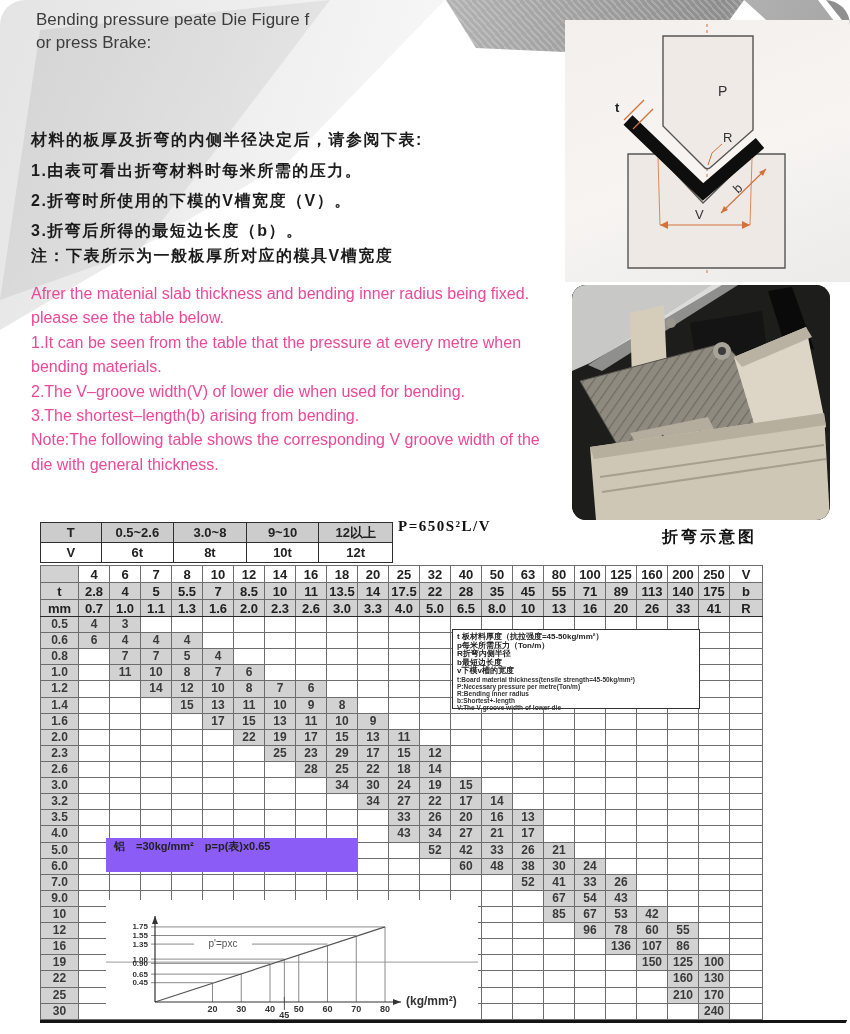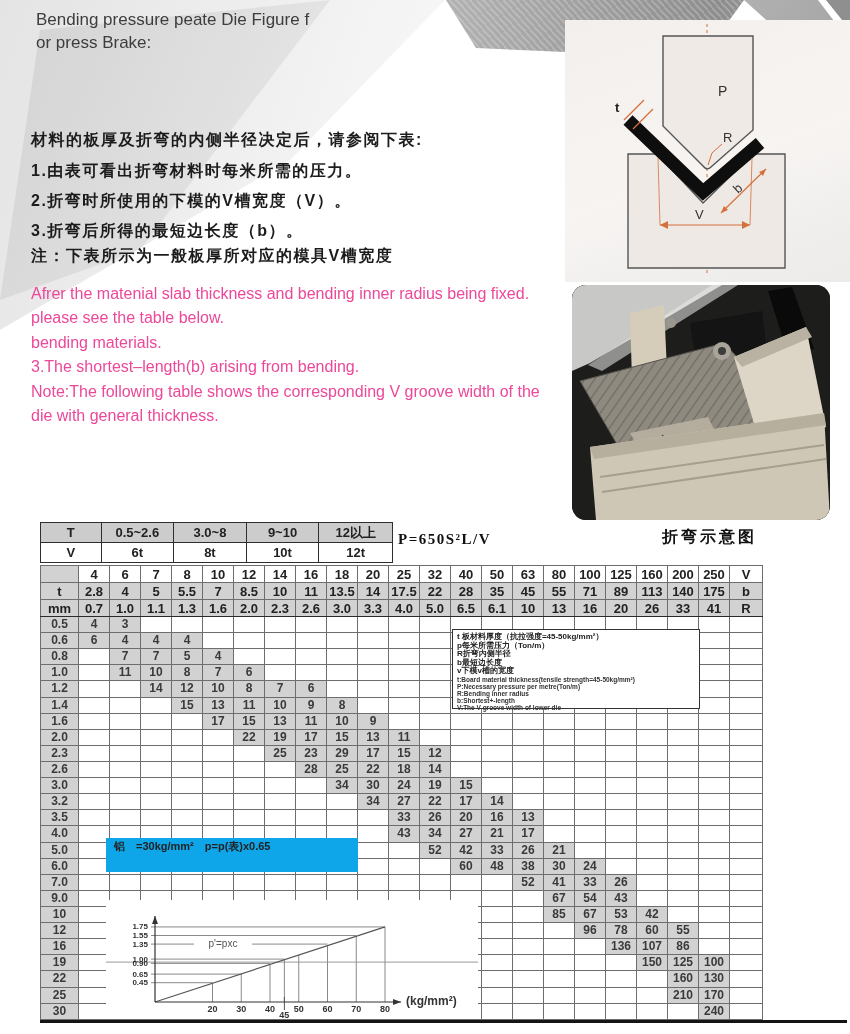--- a/index.html
+++ b/index.html
@@ -1,17 +1,17 @@
 <!DOCTYPE html>
 <html><head>
 <meta charset="utf-8">
 <style>
   html,body{margin:0;padding:0;background:#fff;}
   #page{position:relative;width:850px;height:1034px;background:#ffffff;overflow:hidden;
-        font-family:"Liberation Sans","DejaVu Sans",sans-serif;color:#222;}
+        font-family:"Liberation Sans","DejaVu Sans",sans-serif;color:#222;border-radius:25px;}
   .abs{position:absolute;}
   
   .deco{position:absolute;left:0;top:0;width:850px;height:1034px;pointer-events:none;}
   #ghost-left{background:linear-gradient(108deg,rgba(165,165,165,.30),rgba(215,215,215,.22) 38%,rgba(255,255,255,0) 62%);
       clip-path:polygon(0 0,445px 0,290px 160px,0 330px);}
   #ghost-left2{background:linear-gradient(125deg,rgba(150,150,150,.22),rgba(255,255,255,0) 70%);
       clip-path:polygon(40px 30px,330px 0,140px 250px,0 300px);}
   #granite-band{background:
       repeating-linear-gradient(48deg,rgba(255,255,255,.20) 0 2px,rgba(0,0,0,0) 2px 5px),
       linear-gradient(100deg,#6e6e6e,#b7b7b7 40%,#8d8d8d 70%,#d2d2d2);
@@ -25,21 +25,21 @@
   #intro-cn{left:31px;top:130px;font-size:16px;font-weight:bold;color:#1c1c1c;letter-spacing:1.5px;}
   #list-cn{left:31px;top:156px;font-size:16px;font-weight:bold;line-height:30px;color:#1c1c1c;letter-spacing:1.5px;}
   #note-cn{left:31px;top:246px;font-size:16px;font-weight:bold;color:#1c1c1c;letter-spacing:1.5px;}
   #para-en{left:31px;top:282px;font-size:16px;line-height:24.4px;color:#ec4899;}
   
   #diagram-panel{left:565px;top:20px;width:285px;height:262px;
       background:linear-gradient(160deg,#f3efec 0%,#f7f4f2 55%,#ecebea 100%);}
   #diagram-svg{left:570px;top:22px;}
   #photo{left:572px;top:285px;width:258px;height:235px;border-radius:14px;overflow:hidden;background:#1d1d1c;}
   #photo-caption{left:662px;top:527px;font-size:16px;font-weight:bold;letter-spacing:3px;color:#111;}
-  #formula{left:398px;top:531px;font-family:"Liberation Serif","DejaVu Serif",serif;
+  #formula{left:398px;top:518px;font-family:"Liberation Serif","DejaVu Serif",serif;
       font-size:15px;font-weight:bold;letter-spacing:1.5px;color:#111;}
   
   #tv-table{position:absolute;left:40px;top:522px;width:353px;height:38px;border-collapse:collapse;table-layout:fixed;}
   #tv-table td{border:1px solid #2e2e2e;text-align:center;vertical-align:middle;
       font-size:13px;font-weight:bold;color:#222;height:19px;padding:0;}
   #tv-table tr.shaded td{background:#cccccc;}
   #tv-table tr.plain td{background:#ffffff;}
   
   #ptable{position:absolute;left:40px;top:565px;width:722px;height:455px;
       border-collapse:collapse;table-layout:fixed;}
@@ -50,21 +50,21 @@
   #ptable td.lab{background:#d2d2d2;}
   #ptable td.hv{background:#ffffff;}
   #ptable td.hs{background:#d2d2d2;}
   #ptable td.bf{background:#d2d2d2;}
   #ptable td.be{background:#ffffff;}
   
   #notes-box{left:452px;top:629px;width:248px;height:80px;background:#fff;border:1px solid #333;
       padding:3px 4px;box-sizing:border-box;z-index:6;}
   #notes-box .cnl{font-size:8px;line-height:8.6px;font-weight:bold;color:#222;white-space:nowrap;}
   #notes-box .enl{font-size:6.5px;line-height:7px;font-weight:bold;color:#333;white-space:nowrap;}
-  #material-notes{left:106px;top:838px;width:252px;height:34px;background:#0ea5e9;z-index:6;padding-left:8px;box-sizing:border-box;}
+  #material-notes{left:106px;top:838px;width:252px;height:34px;background:#8b5cf6;z-index:6;padding-left:8px;box-sizing:border-box;}
   #material-notes div{font-size:11px;font-weight:bold;line-height:17px;color:#222;white-space:nowrap;}
   #chart-area{left:106px;top:900px;width:372px;height:119px;background:#fff;z-index:6;}
   #bottom-rule{left:40px;top:1020px;width:807px;height:3px;background:#141414;z-index:7;}
 </style>
 </head>
 <body>
 
 <div id="page">
 
   <div class="deco" id="ghost-left"></div>
@@ -80,21 +80,23 @@
   <div class="abs" id="intro-cn">材料的板厚及折弯的内侧半径决定后，请参阅下表:</div>
   <div class="abs" id="list-cn">
       <div>1.由表可看出折弯材料时每米所需的压力。</div>
       <div>2.折弯时所使用的下模的V槽宽度（V）。</div>
       <div>3.折弯后所得的最短边长度（b）。</div>
     </div>
   <div class="abs" id="note-cn">注：下表所示为一般板厚所对应的模具V槽宽度</div>
   <div class="abs" id="para-en">
       <div>Afrer the matenial slab thickness and bending inner radius being fixed.</div>
       <div>please see the table below.</div>
+      <div>1.It can be seen from the table that the pressure at every metre when</div>
       <div>bending materials.</div>
+      <div>2.The V–groove width(V) of lower die when used for bending.</div>
       <div>3.The shortest–length(b) arising from bending.</div>
       <div>Note:The following table shows the corresponding V groove width of the</div>
       <div>die with general thickness.</div>
     </div>
 
   <div class="abs" id="diagram-panel"></div>
   <svg class="abs" id="diagram-svg" width="278" height="258" viewBox="0 0 278 258">
     <line x1="137" y1="2" x2="137" y2="252" stroke="#d4703a" stroke-width="1" stroke-dasharray="3,3"></line>
     <path d="M58,132 L87,132 L133,181 L183,132 L215,132 L215,246 L58,246 Z" fill="#efe9e5" stroke="#555" stroke-width="1.4"></path>
     <path d="M93,14 L183,14 L183,108 L141,145 Q137,149 133,144 L93,104 Z" fill="#f0eae6" stroke="#555" stroke-width="1.4"></path>
@@ -265,21 +267,21 @@
           <td class="hs">1.3</td>
           <td class="hs">1.6</td>
           <td class="hs">2.0</td>
           <td class="hs">2.3</td>
           <td class="hs">2.6</td>
           <td class="hs">3.0</td>
           <td class="hs">3.3</td>
           <td class="hs">4.0</td>
           <td class="hs">5.0</td>
           <td class="hs">6.5</td>
-          <td class="hs">6.1</td>
+          <td class="hs">8.0</td>
           <td class="hs">10</td>
           <td class="hs">13</td>
           <td class="hs">16</td>
           <td class="hs">20</td>
           <td class="hs">26</td>
           <td class="hs">33</td>
           <td class="hs">41</td>
           <td class="hs">R</td>
         </tr>
         <tr>

